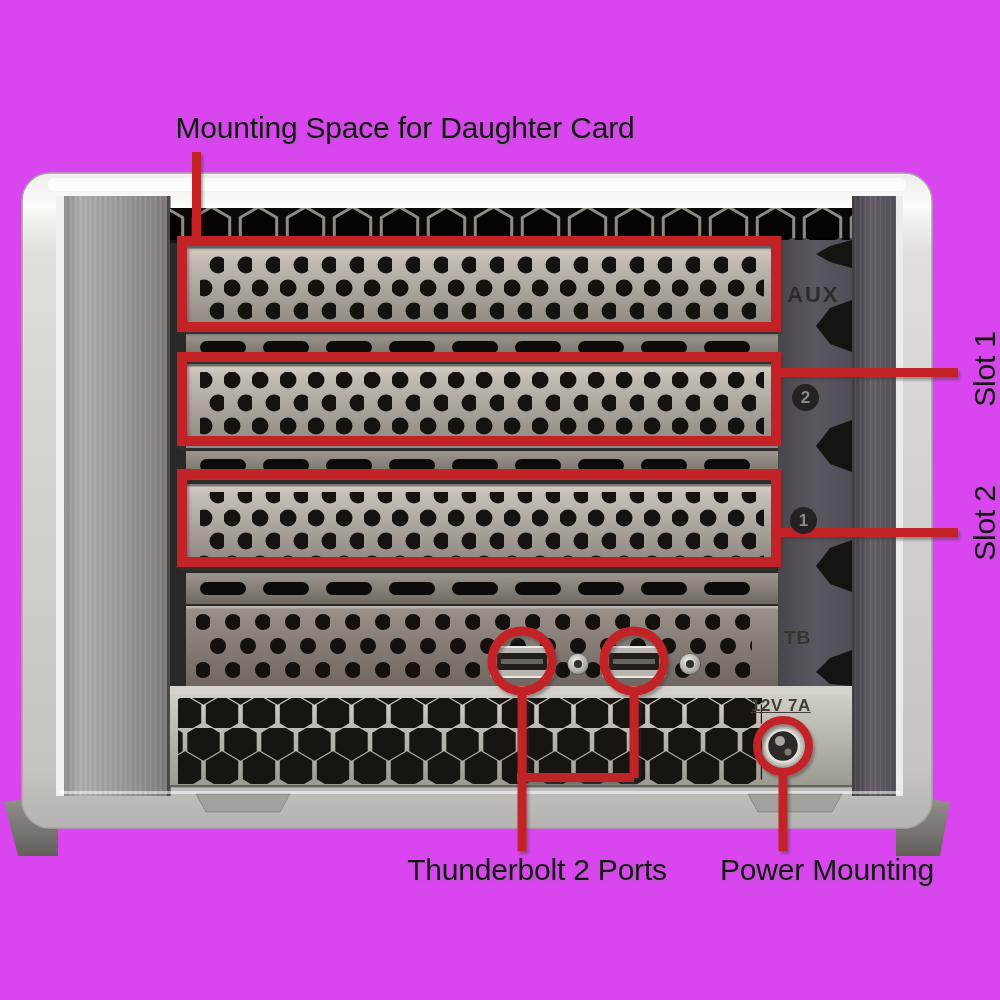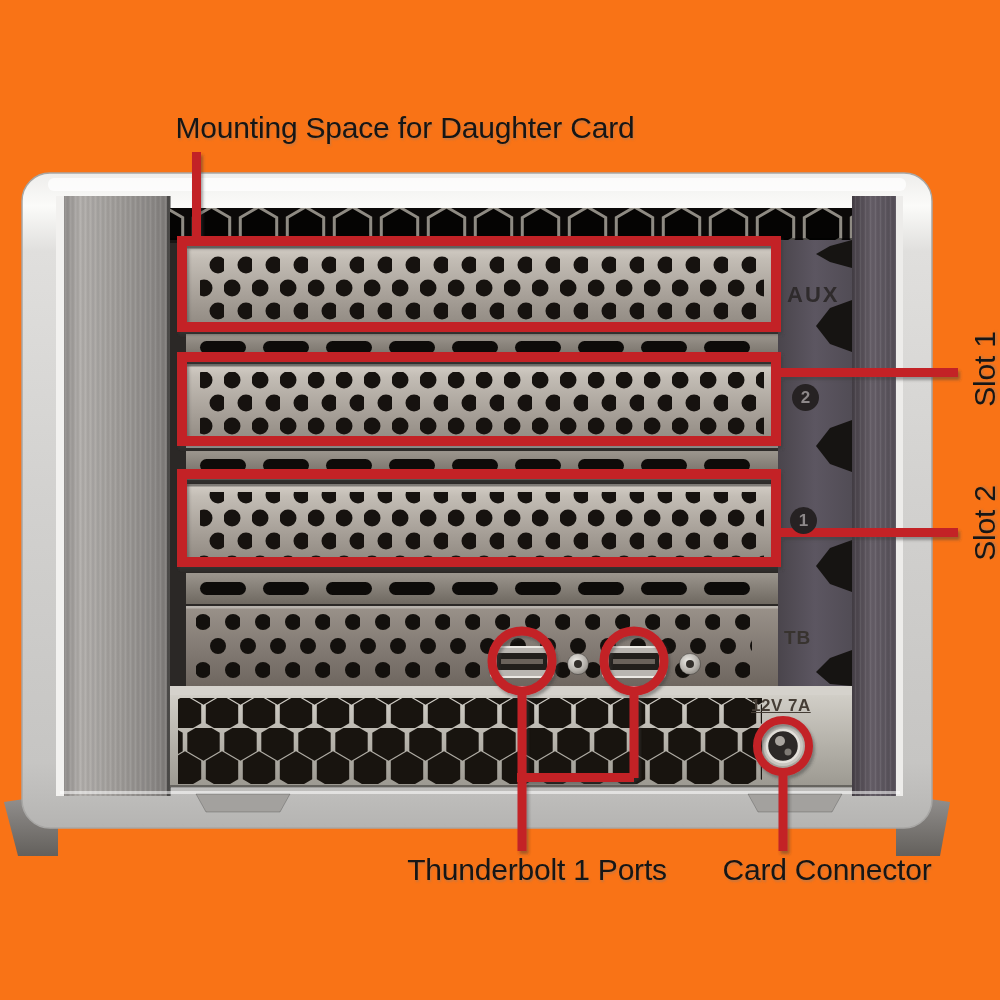--- a/index.html
+++ b/index.html
@@ -1,16 +1,16 @@
 <!DOCTYPE html>
 <html style="--accent: #c32128;"><head>
 <meta charset="utf-8">
 <style>
   html,body{margin:0;padding:0;background:#ffffff;}
-  #stage{position:relative;width:1000px;height:1000px;background:#f97316;overflow:hidden;
+  #stage{position:relative;width:1000px;height:1000px;background:#d946ef;overflow:hidden;
          font-family:"Liberation Sans",sans-serif;}
   #chassis-art,#callout-overlay{position:absolute;left:0;top:0;}
   .callout{position:absolute;font-size:30px;color:#161616;white-space:nowrap;
            letter-spacing:-0.2px;text-shadow:1px 2px 2px rgba(125,125,125,0.35);}
   .callout.rot{transform:translate(-50%,-50%) rotate(-90deg);}
   .callout.ctr{transform:translateX(-50%);}
   .marking{position:absolute;font-weight:bold;white-space:nowrap;}
   #mk-aux{left:787px;top:263px;font-size:22px;letter-spacing:2px;color:#2f2b2c;margin-top:19px;}
   #mk-tb{left:784px;top:627px;font-size:19px;letter-spacing:1px;color:#38332f;}
   #mk-rating{left:751px;top:696px;font-size:17px;letter-spacing:0.5px;color:#453d35;text-decoration:underline;}
@@ -245,21 +245,21 @@
       <circle cx="634" cy="661" r="30"></circle>
       <path d="M522,691 L522,851 M634,691 L634,778 M517,777.5 L634,777.5"></path>
       <circle cx="783" cy="746" r="26" stroke-width="8"></circle>
       <line x1="783" y1="772" x2="783" y2="851"></line>
     </g>
   </svg>
 
   <div class="callout ctr" style="left:405px;top:111px;">Mounting Space for Daughter Card</div>
   <div class="callout rot" style="left:985px;top:369px;">Slot 1</div>
   <div class="callout rot" style="left:985px;top:523px;">Slot 2</div>
-  <div class="callout ctr" style="left:537px;top:853px;">Thunderbolt 1 Ports</div>
-  <div class="callout ctr" style="left:827px;top:853px;">Card Connector</div>
+  <div class="callout ctr" style="left:537px;top:853px;">Thunderbolt 2 Ports</div>
+  <div class="callout ctr" style="left:827px;top:853px;">Power Mounting</div>
 
   <div class="marking" id="mk-aux">AUX</div>
   <div class="badge" id="mk-2">2</div>
   <div class="badge" id="mk-1">1</div>
   <div class="marking" id="mk-tb">TB</div>
   <div class="marking" id="mk-rating">12V 7A</div>
 </div>
 
 </body></html>

